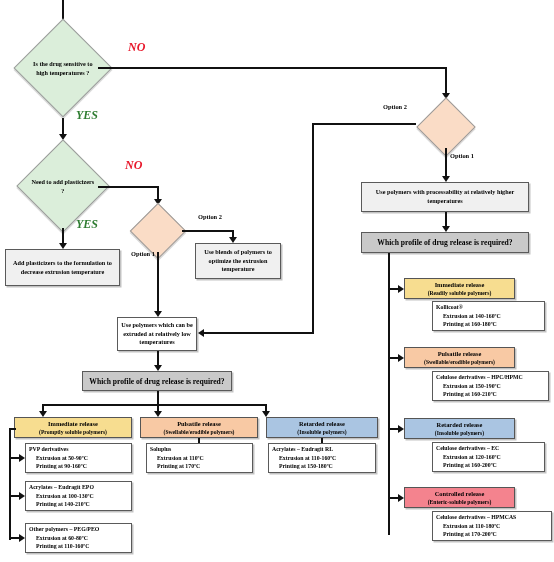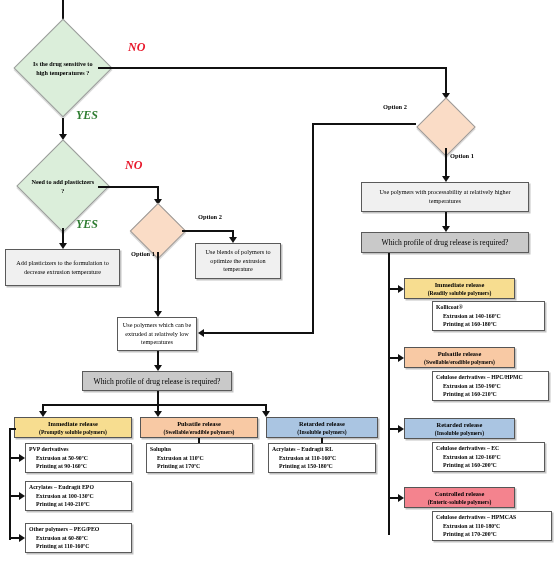--- a/index.html
+++ b/index.html
@@ -7,21 +7,21 @@
     position:relative;
     width:554px;height:562px;
     background:#ffffff;
     font-family:"Liberation Serif", serif;
     overflow:hidden;
   }
   .node{position:absolute;box-sizing:border-box;display:flex;align-items:center;justify-content:center;text-align:center;}
   .box{
     border:1px solid #5a5a5a;
     background:#f0f0f0;
-    font-size:6.2px;font-weight:normal;color:#000;
+    font-size:6.2px;font-weight:bold;color:#000;
     line-height:1.45;
     padding:1px 2px;
     box-shadow:1.5px 1.5px 0 rgba(120,120,120,.45);
   }
   .box.white{background:#ffffff;}
   .box.gray{background:#c9c9c9;font-size:7.6px;}
   .box.detail{
     background:#ffffff;font-weight:bold;font-size:5.8px;
     text-align:left;justify-content:flex-start;
     padding:2px 3px;line-height:1.5;

